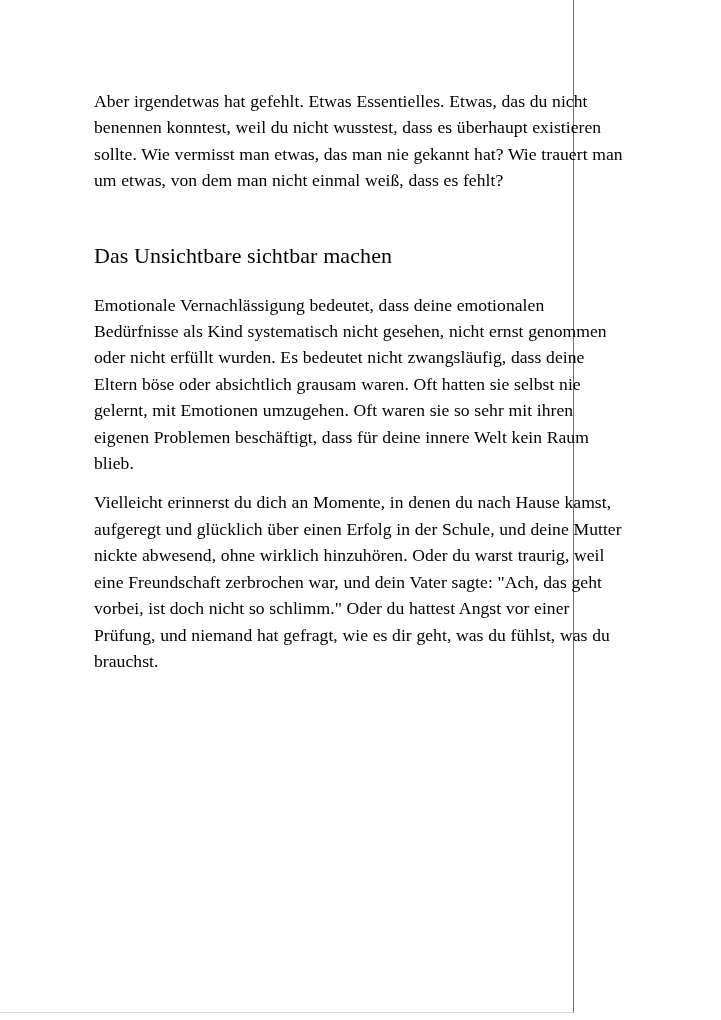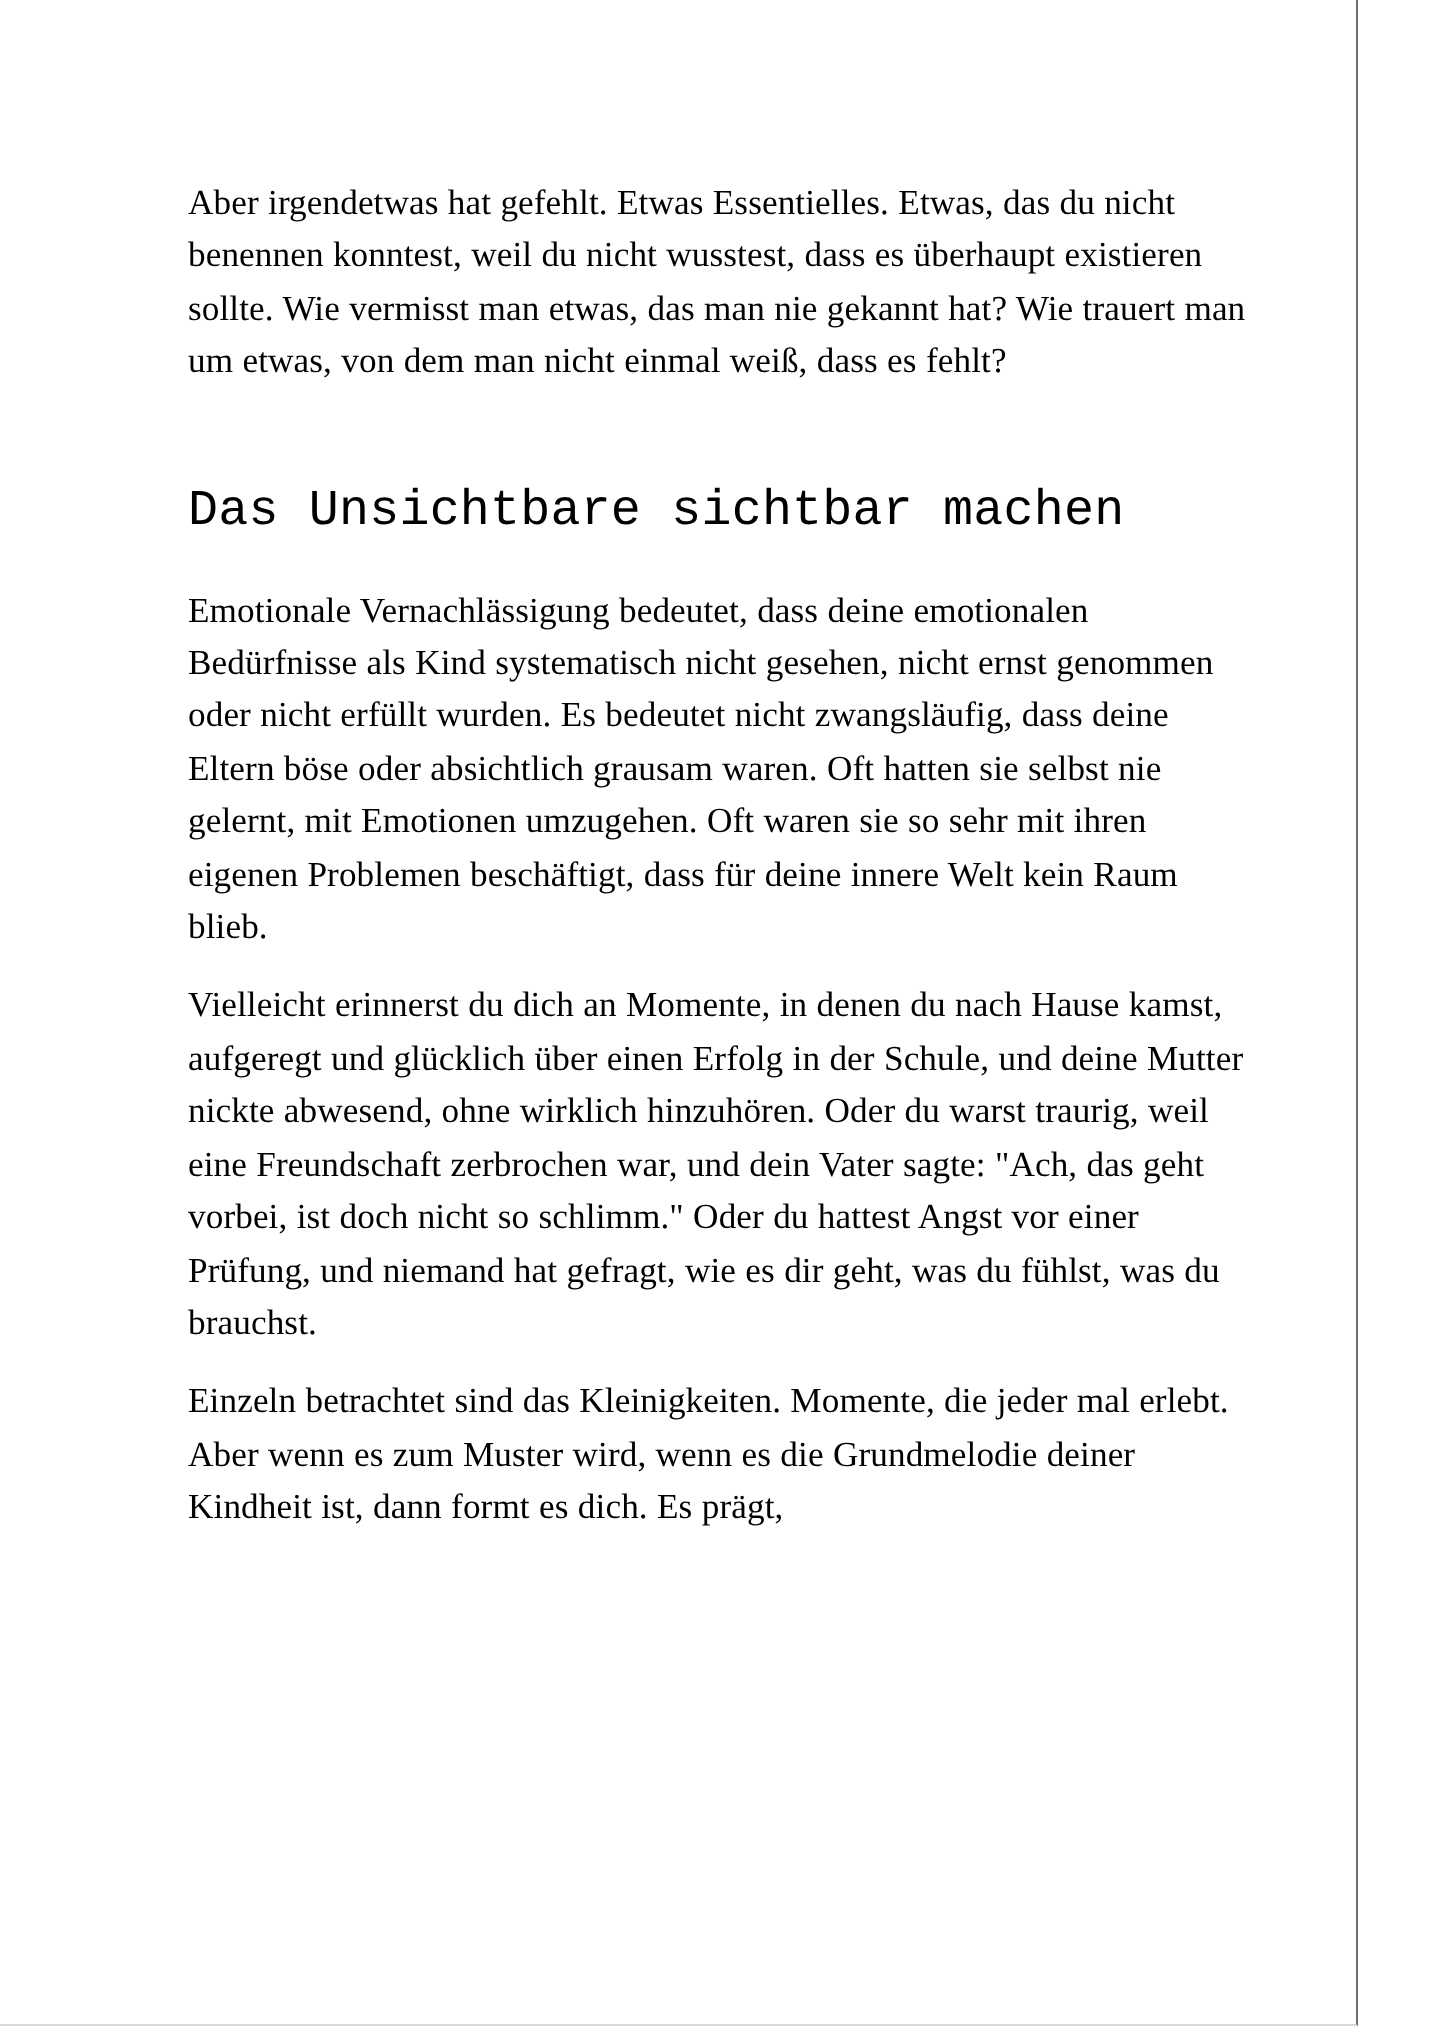--- a/index.html
+++ b/index.html
@@ -13,21 +13,21 @@
     overflow: hidden;
     font-family: "Liberation Serif", "DejaVu Serif", serif;
     color: #000000;
   }
 
   
   .page-surface {
     position: absolute;
     left: 0;
     top: 0;
-    width: 679px;
+    width: 574px;
     height: 1013px;
     background: #ffffff;
     border-right: 1px solid #6f6f6f;
     border-bottom: 1px solid #d8d8d8;
     box-sizing: border-box;
   }
 
   .page-content {
     position: absolute;
     left: 94px;
@@ -40,25 +40,24 @@
     font-size: 17.6px;
     line-height: 26.4px;
     text-align: left;
     letter-spacing: 0.05px;
     word-spacing: 0.2px;
     -webkit-font-smoothing: antialiased;
   }
 
   h2.section-heading {
     margin: 24px 0 20px 0;
-    font-size: 25px;
+    font-size: 22px;
     line-height: 32px;
     font-weight: normal;
     letter-spacing: 0.1px;
-    font-family: Liberation Mono, monospace;
   }
 
   .spacer-after-intro {
     height: 9px;
   }
 </style>
 </head>
 <body>
 
 <div class="page-surface">
@@ -68,16 +67,15 @@
 
     <div class="spacer-after-intro"></div>
 
     <h2 class="section-heading">Das Unsichtbare sichtbar machen</h2>
 
     <p class="body-paragraph">Emotionale Vernachlässigung bedeutet, dass deine emotionalen Bedürfnisse als Kind systematisch nicht gesehen, nicht ernst genommen oder nicht erfüllt wurden. Es bedeutet nicht zwangsläufig, dass deine Eltern böse oder absichtlich grausam waren. Oft hatten sie selbst nie gelernt, mit Emotionen umzugehen. Oft waren sie so sehr mit ihren eigenen Problemen beschäftigt, dass für deine innere Welt kein Raum blieb.</p>
 
 
     <p class="body-paragraph">Vielleicht erinnerst du dich an Momente, in denen du nach Hause kamst, aufgeregt und glücklich über einen Erfolg in der Schule, und deine Mutter nickte abwesend, ohne wirklich hinzuhören. Oder du warst traurig, weil eine Freundschaft zerbrochen war, und dein Vater sagte: "Ach, das geht vorbei, ist doch nicht so schlimm." Oder du hattest Angst vor einer Prüfung, und niemand hat gefragt, wie es dir geht, was du fühlst, was du brauchst.</p>
 
-    <p class="body-paragraph">Einzeln betrachtet sind das Kleinigkeiten. Momente, die jeder mal erlebt. Aber wenn es zum Muster wird, wenn es die Grundmelodie deiner Kindheit ist, dann formt es dich. Es prägt,</p>
 
   </div>
 </div>
 
 </body></html>

